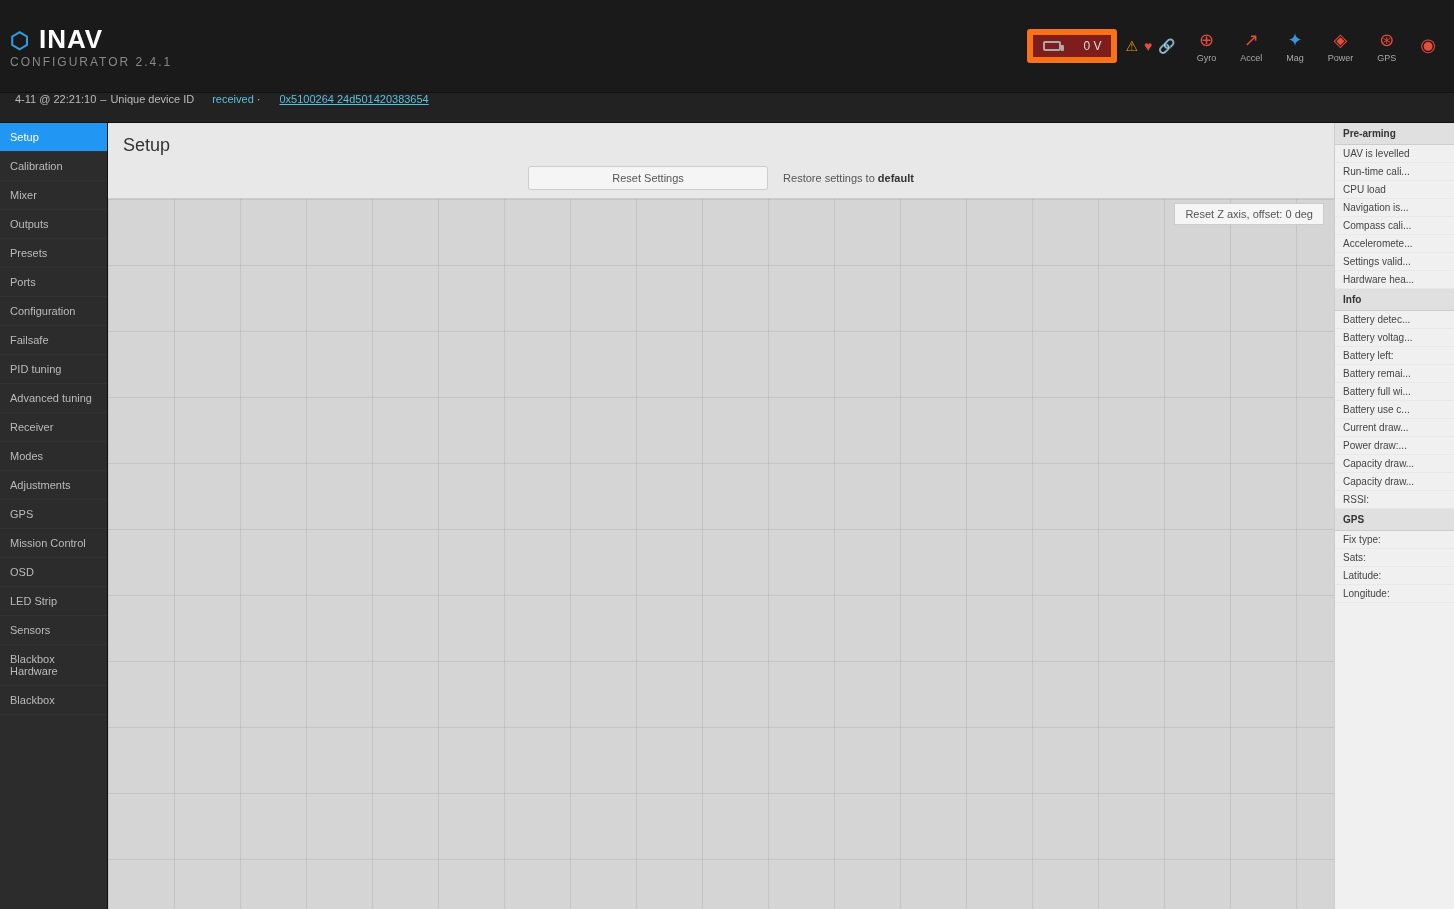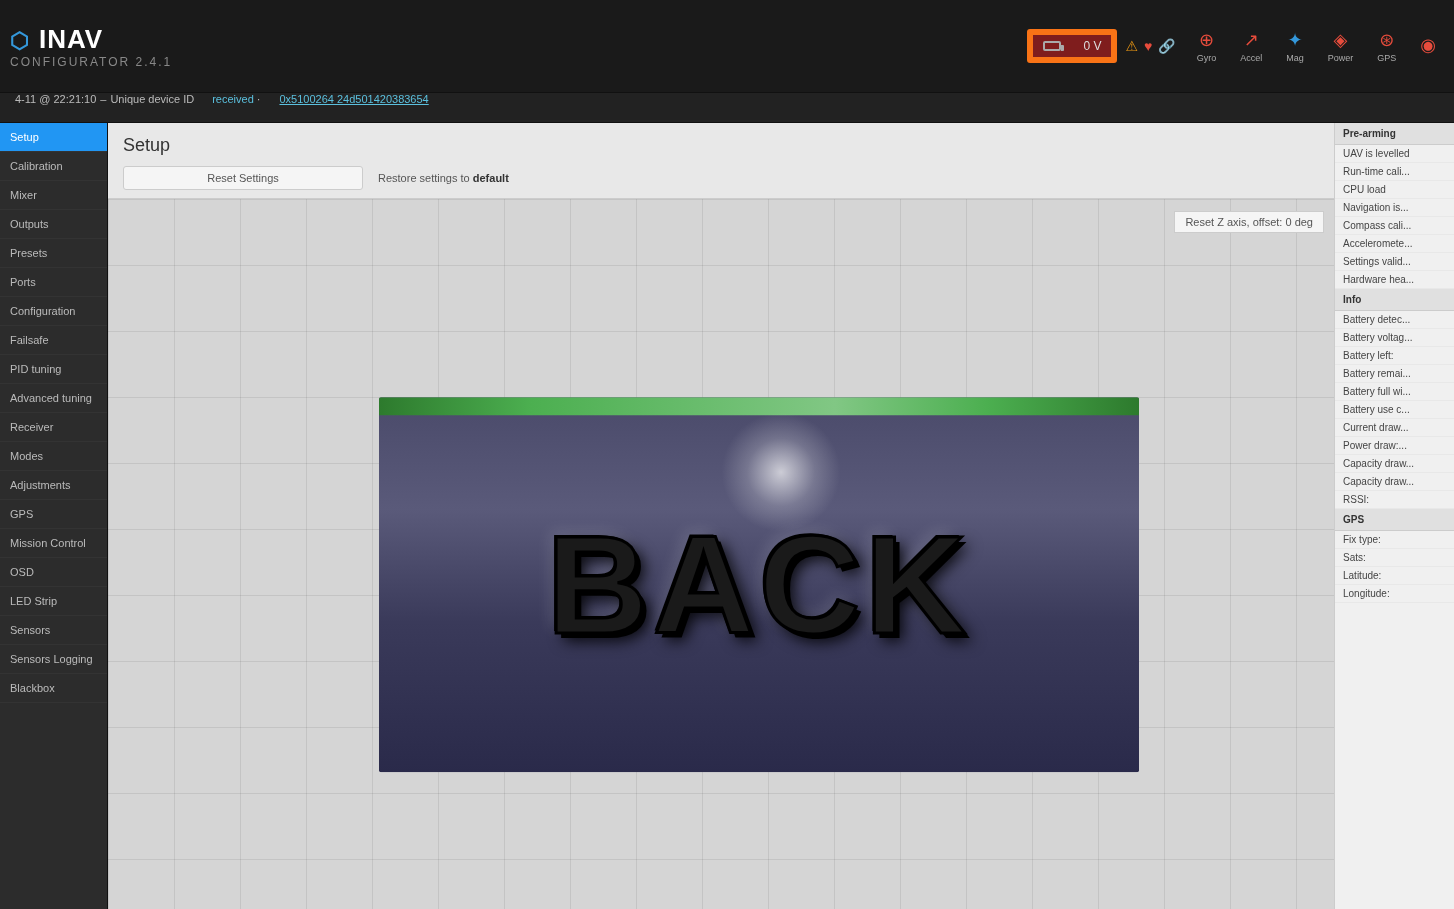--- a/index.html
+++ b/index.html
@@ -146,20 +146,21 @@
     #setup-title {
       font-size: 18px;
       color: #333;
       font-weight: 300;
       margin-bottom: 10px;
     }
     #setup-controls {
       display: flex;
       align-items: center;
       gap: 15px;
+      justify-content: center;
     }
     #reset-btn {
       background: #f5f5f5;
       border: 1px solid #ccc;
       border-radius: 3px;
       padding: 5px 20px;
       cursor: pointer;
       font-size: 11px;
       color: #555;
       width: 240px;
@@ -180,21 +181,21 @@
     #heading-info {
       position: absolute;
       top: 5px;
       left: 10px;
       font-size: 11px;
       color: #333;
     }
     #heading-info table td { padding: 1px 4px; }
     #reset-z-btn {
       position: absolute;
-      top: 12px;
+      top: 4px;
       right: 10px;
       background: #f5f5f5;
       border: 1px solid #ccc;
       padding: 4px 10px;
       font-size: 11px;
       cursor: pointer;
       color: #555;
     }
     #model-display {
       position: absolute;
@@ -349,48 +350,41 @@
     <div class="sidebar-item">PID tuning</div>
     <div class="sidebar-item">Advanced tuning</div>
     <div class="sidebar-item">Receiver</div>
     <div class="sidebar-item">Modes</div>
     <div class="sidebar-item">Adjustments</div>
     <div class="sidebar-item">GPS</div>
     <div class="sidebar-item">Mission Control</div>
     <div class="sidebar-item">OSD</div>
     <div class="sidebar-item">LED Strip</div>
     <div class="sidebar-item">Sensors</div>
-    <div class="sidebar-item">Sensors Logging</div>
+    <div class="sidebar-item">Blackbox Hardware</div>
     <div class="sidebar-item">Blackbox</div>
   </div>
 
   <div id="content">
     <div id="setup-header">
       <div id="setup-title">Setup</div>
       <div id="setup-controls">
         <button id="reset-btn">Reset Settings</button>
         <span id="restore-text">
           <span>Restore settings to</span>
           <span id="restore-default">default</span>
         </span>
       </div>
     </div>
 
     <div class="grid-container">
 
 
       <button id="reset-z-btn">Reset Z axis, offset: 0 deg</button>
 
-      <div id="model-display">
-        <div class="back-text-container">
-          <div class="green-strip"></div>
-          <div class="light-effect"></div>
-          <div class="back-text">BACK</div>
-        </div>
-      </div>
     </div>
   </div>
 
   <div id="right-panel">
     <div class="panel-section-title">
       <span>Pre-arming</span>
     </div>
     <div class="panel-item">UAV is levelled</div>
     <div class="panel-item">Run-time cali...</div>
     <div class="panel-item">CPU load</div>

